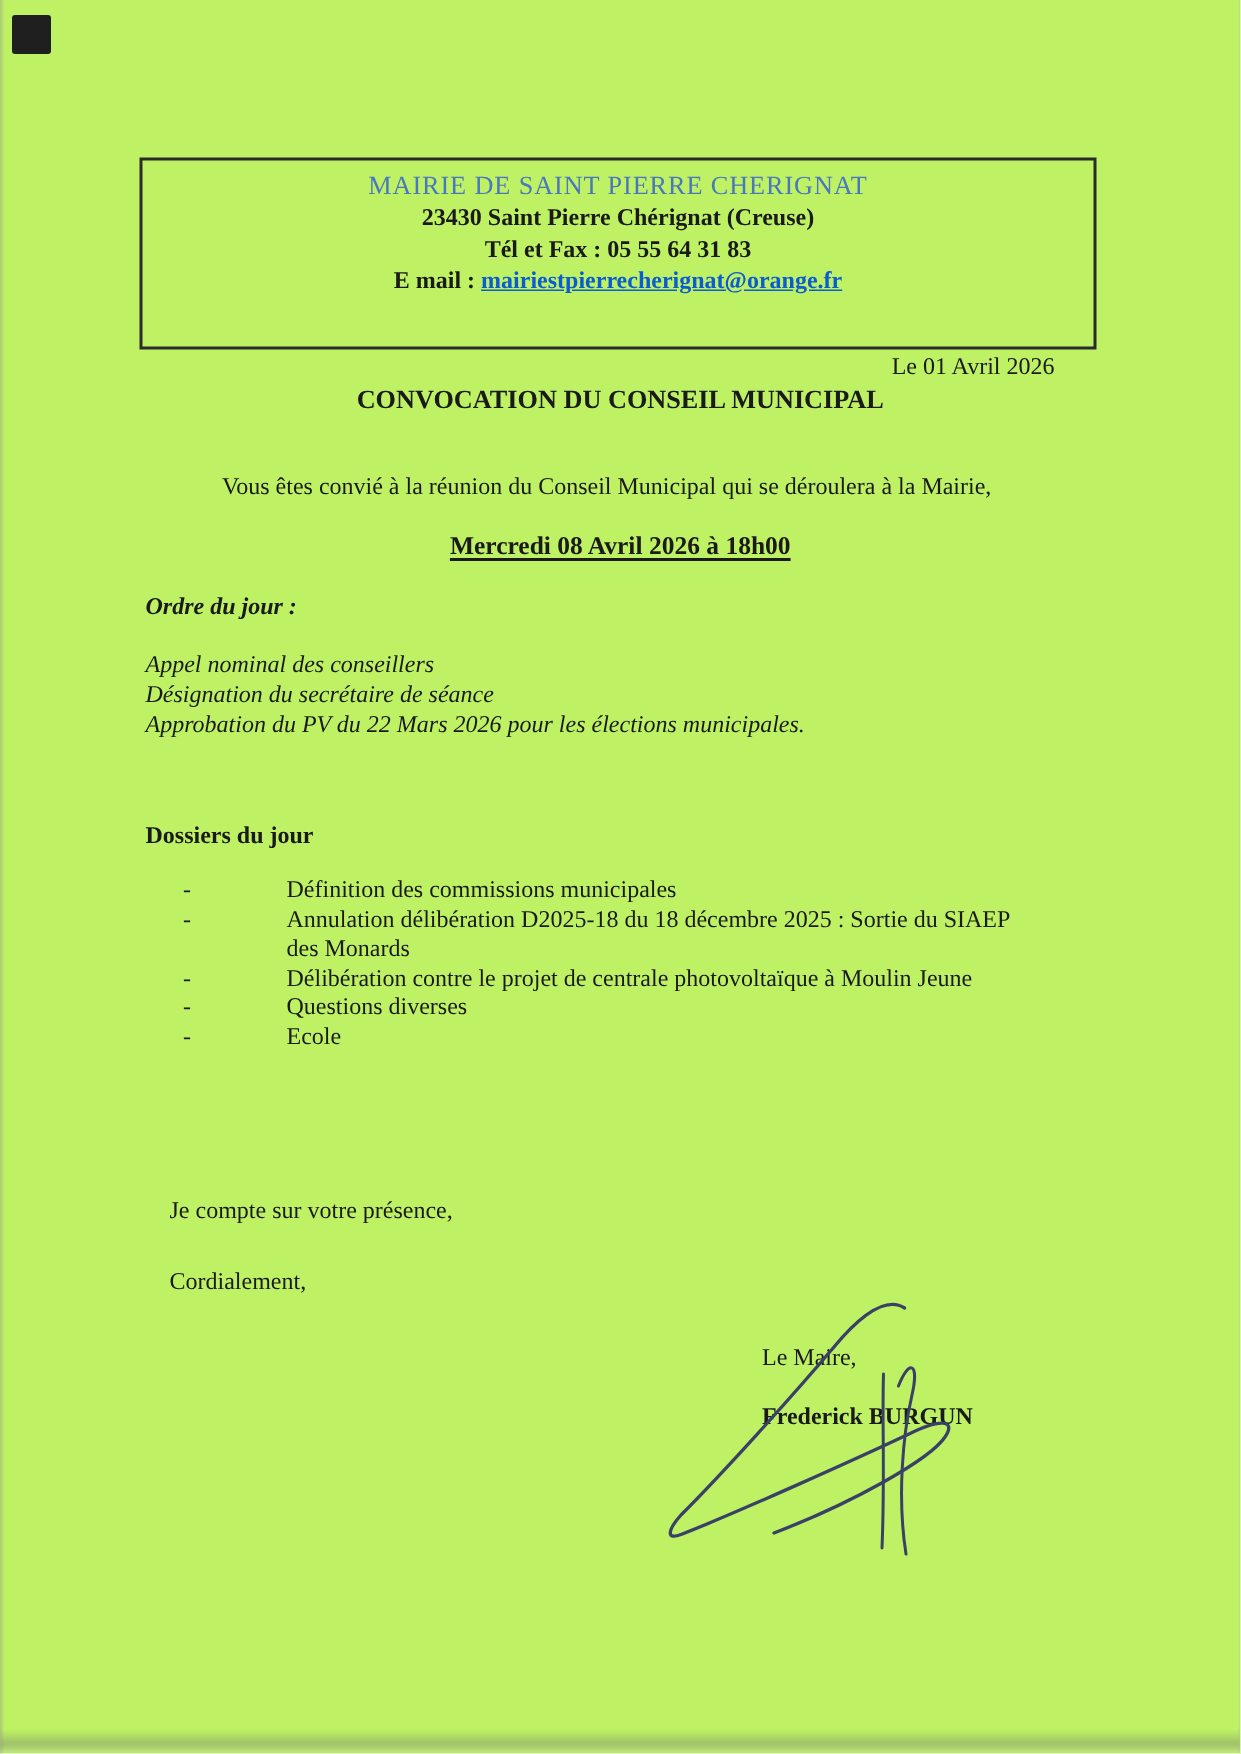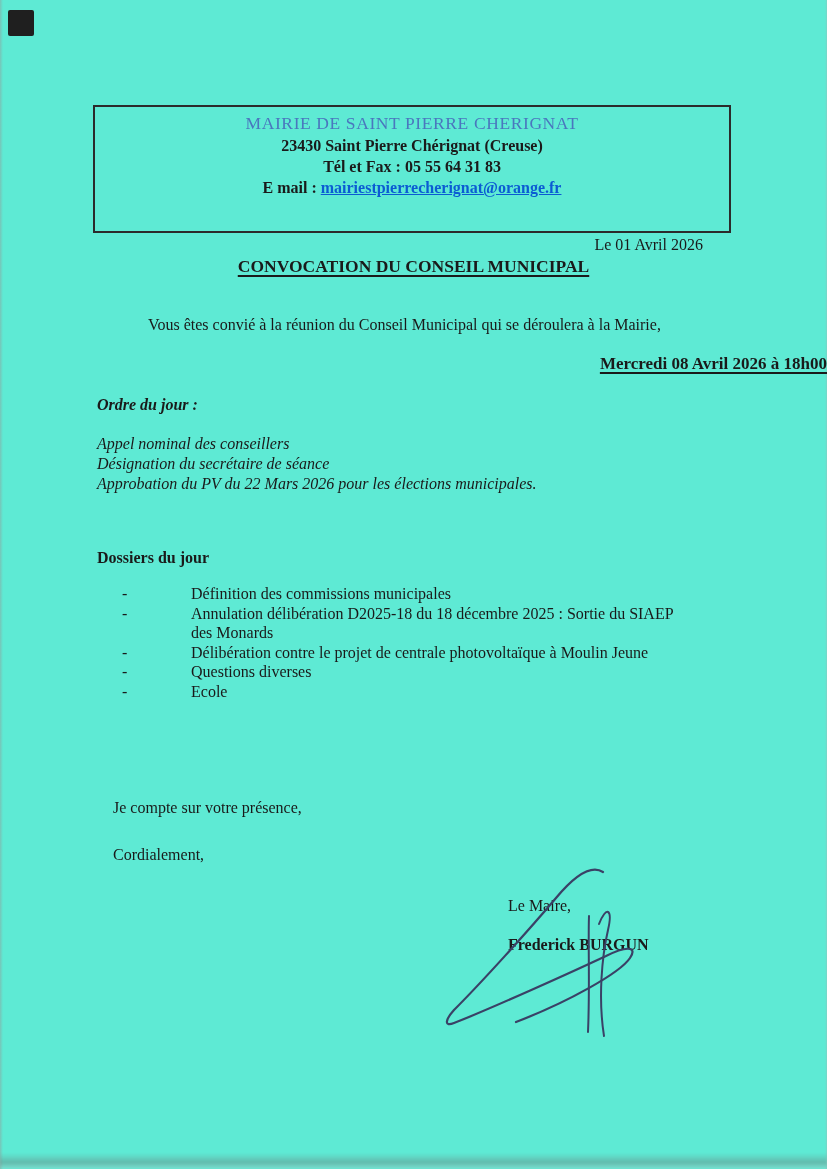--- a/index.html
+++ b/index.html
@@ -1,20 +1,20 @@
 <!DOCTYPE html>
 <html style="--organization-blue: #4a77be; --email-link-blue: #0b5bd3; --signature-ink: #3a4166;"><head>
 <meta charset="utf-8">
 <style>
   html, body { margin: 0; padding: 0; background: #ffffff; }
   .page {
     position: relative;
     width: 827px;
     height: 1169px;
-    background: #5eead4;
+    background: #bef264;
     font-family: "Liberation Serif", "DejaVu Serif", serif;
     color: #1a1a1a;
     overflow: hidden;
   }
 
   
   .corner-mark {
     position: absolute; left: 8px; top: 10px;
     width: 26px; height: 26px;
     background: #1f1f1f; border-radius: 2px;
@@ -56,33 +56,32 @@
 
   .date-line {
     position: absolute; top: 236px; right: 124px;
     font-size: 16px;
   }
 
   .letter-title {
     position: absolute; top: 256px; left: 0; width: 827px;
     margin: 0; text-align: center;
     font-size: 17.5px; font-weight: bold;
-    text-decoration: underline;
     text-decoration-thickness: 2px;
     text-underline-offset: 3px;
   }
 
   .intro {
     position: absolute; top: 316px; left: 148px;
     margin: 0; font-size: 16px;
   }
 
   .meeting-datetime {
     position: absolute; top: 354px; left: 0; width: 827px;
-    text-align: right;
+    text-align: center;
     font-size: 17px; font-weight: bold;
     text-decoration: underline;
     text-decoration-thickness: 1.5px;
     text-underline-offset: 3px;
   }
 
   .agenda-heading {
     position: absolute; top: 396px; left: 97px;
     font-size: 16px; font-weight: bold; font-style: italic;
   }

